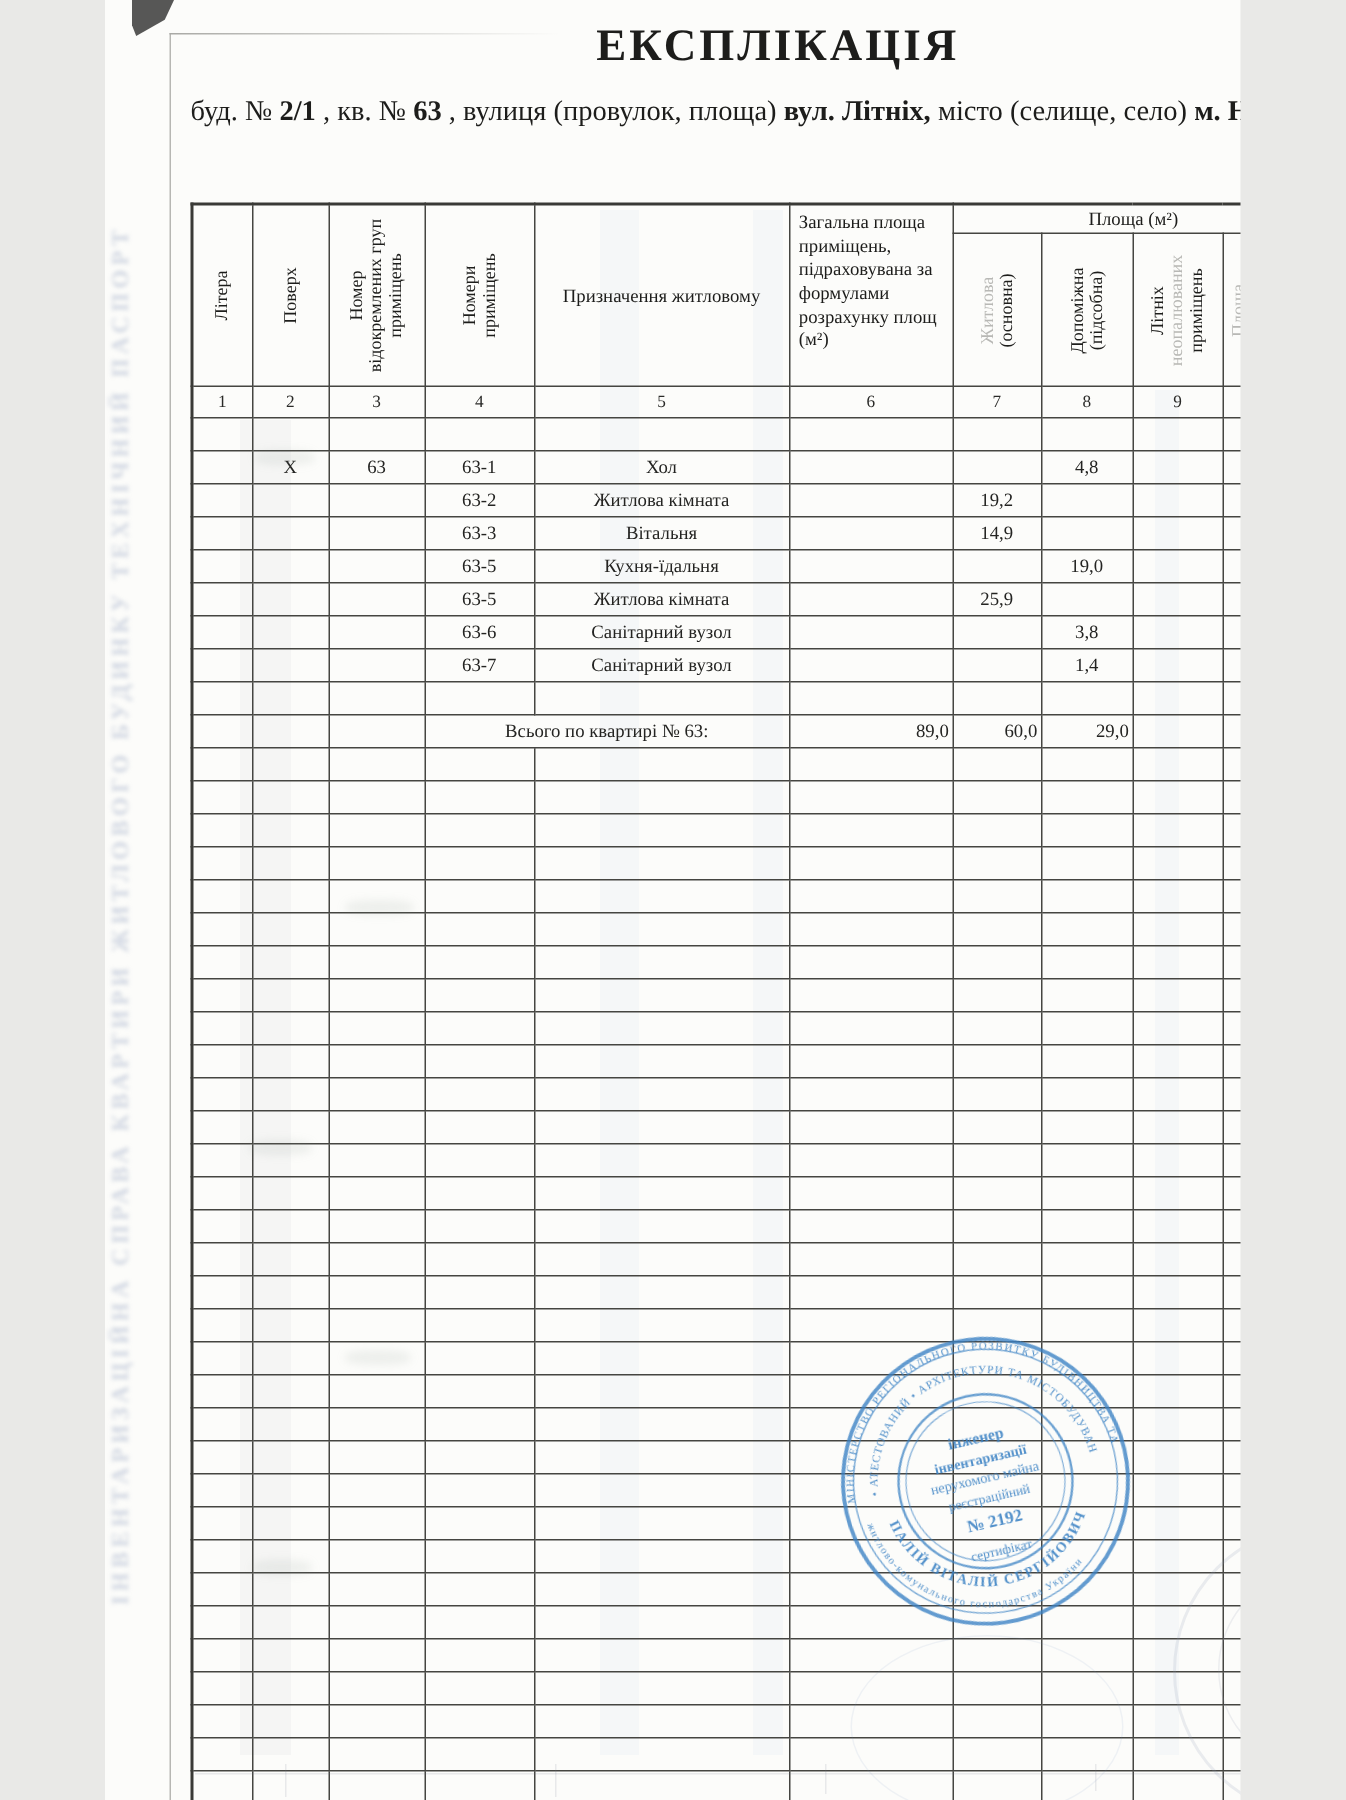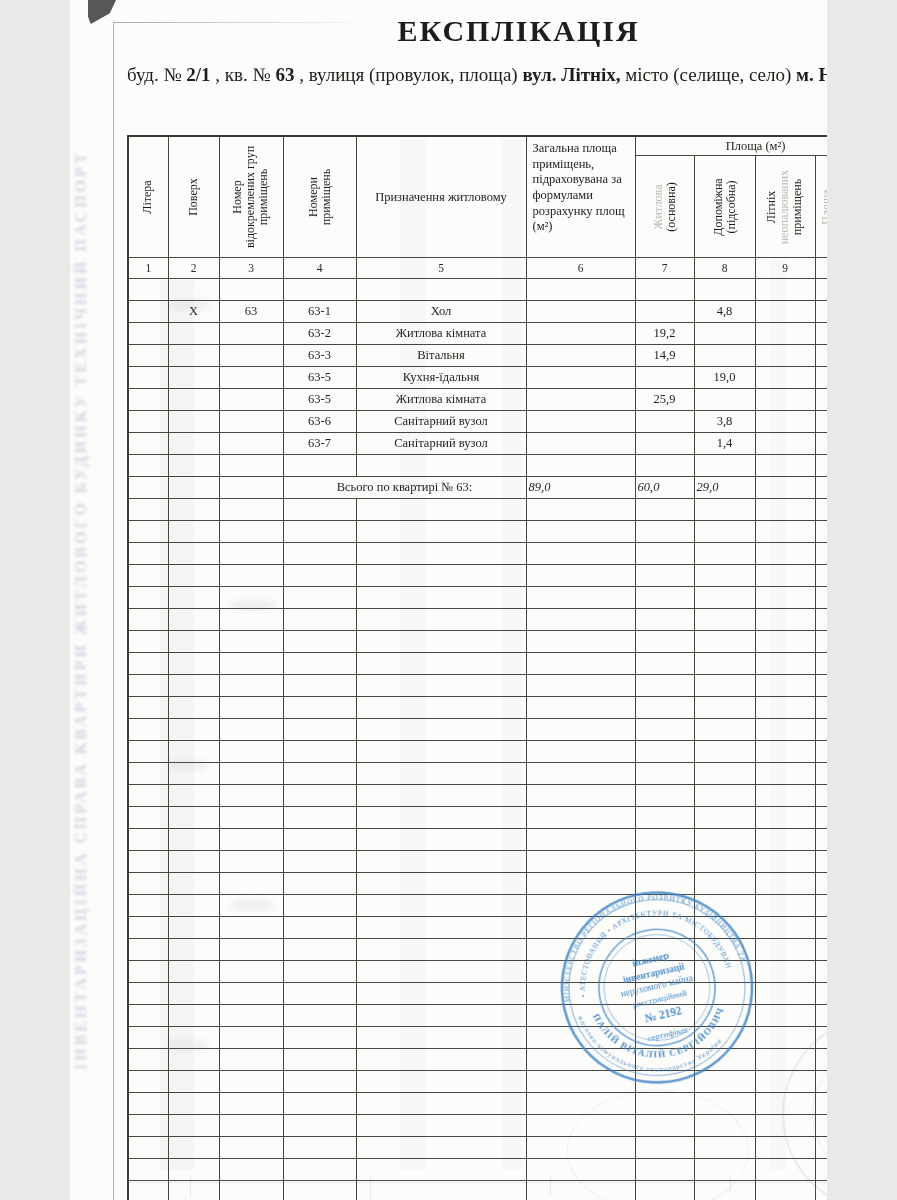--- a/index.html
+++ b/index.html
@@ -58,21 +58,21 @@
   .rot .ln{display:block;}
   .faint{color:#a2a29e; opacity:.75;}
   .h-purpose{text-align:center; font-size:13px;}
   .h-total{vertical-align:top; text-align:left; padding:4px 5px 0 6px !important;
     font-size:12.3px; line-height:1.25;}
   .h-area{height:18px; font-size:12.5px; padding:1px;margin-left:48px;}
   .numrow td{height:20px; text-align:center; font-size:11.5px; color:#2a2a28;}
   .cell{height:21px; font-size:13px; color:#242422;}
   .cell.ctr,.cell.val{text-align:center;}
   .total-label{font-weight:bold; text-align:center; font-size:13px; height:21px;}
-  .total-num{font-weight:bold; text-align:left; font-size:13px; height:21px;font-style:italic;}
+  .total-num{font-weight:bold; text-align:right; font-size:13px; height:21px;}
 
   
   .stamp{position:absolute; left:487px; top:885px; width:200px; height:205px;
     transform:rotate(-13deg); opacity:.88; filter:blur(.35px); pointer-events:none;}
   .stamp text{font-family:"Liberation Serif", serif; fill:#3b82c4;}
 
   
   .ghost-circle{position:absolute; border-radius:50%; pointer-events:none;}
   .gc1{left:712px; top:1016px; width:192px; height:192px; border:2px solid rgba(140,152,175,0.17);}
   .gc2{left:742px; top:1046px; width:132px; height:132px; border:1px solid rgba(140,152,175,0.14);}

